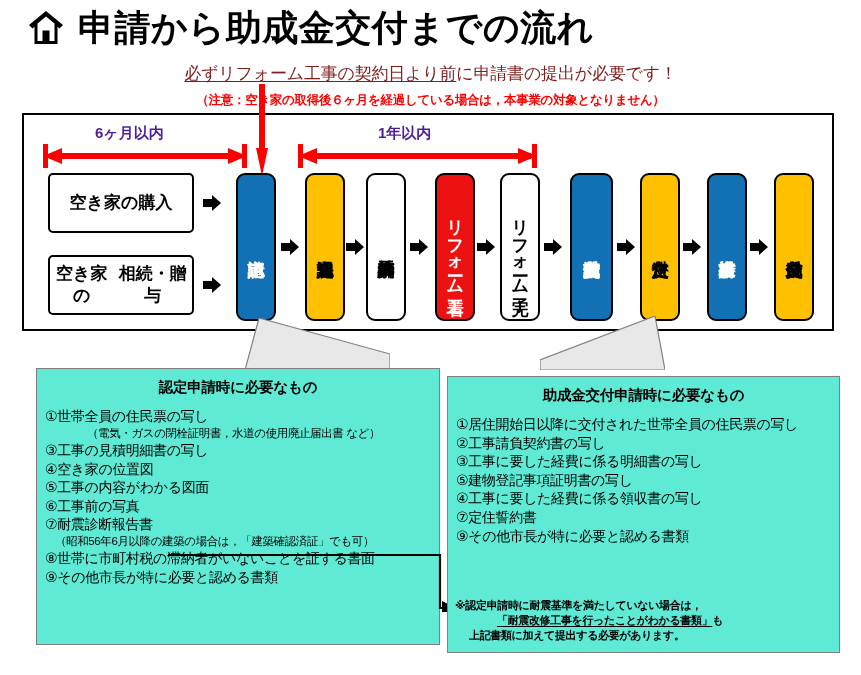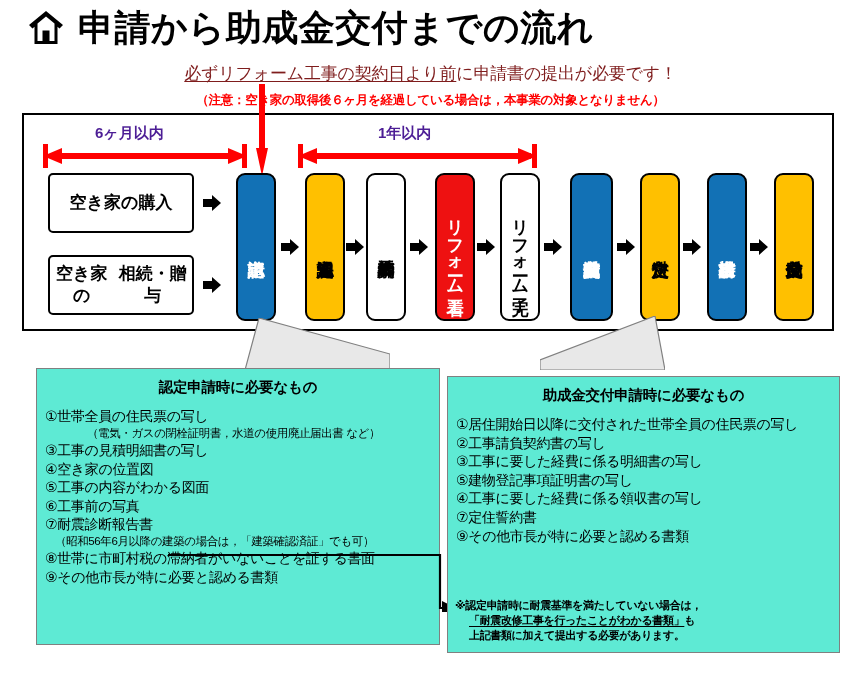--- a/index.html
+++ b/index.html
@@ -180,21 +180,21 @@
   #bottom-note {
     position: absolute;
     left: 455px;
     top: 598px;
     font-size: 11px;
     font-weight: bold;
     line-height: 1.35;
     letter-spacing: -0.35px;
     white-space: nowrap;
   }
-  #bottom-note .u { text-decoration: underline; text-underline-offset: 2px; }
+  #bottom-note .u { text-decoration: underline; text-underline-offset: 2px; margin-left: 28px; }
   #bottom-note .ind { padding-left: 14px; display:block; }
 
   .callout-poly { position: absolute; pointer-events: none; }
 </style>
 </head>
 <body>
 
 <div id="title-row">
   <svg id="home-icon" viewBox="0 0 40 40">
     <path d="M20 3 L37 17 L33.5 20.5 L31.5 18.8 L31.5 36 L8.5 36 L8.5 18.8 L6.5 20.5 L3 17 Z

